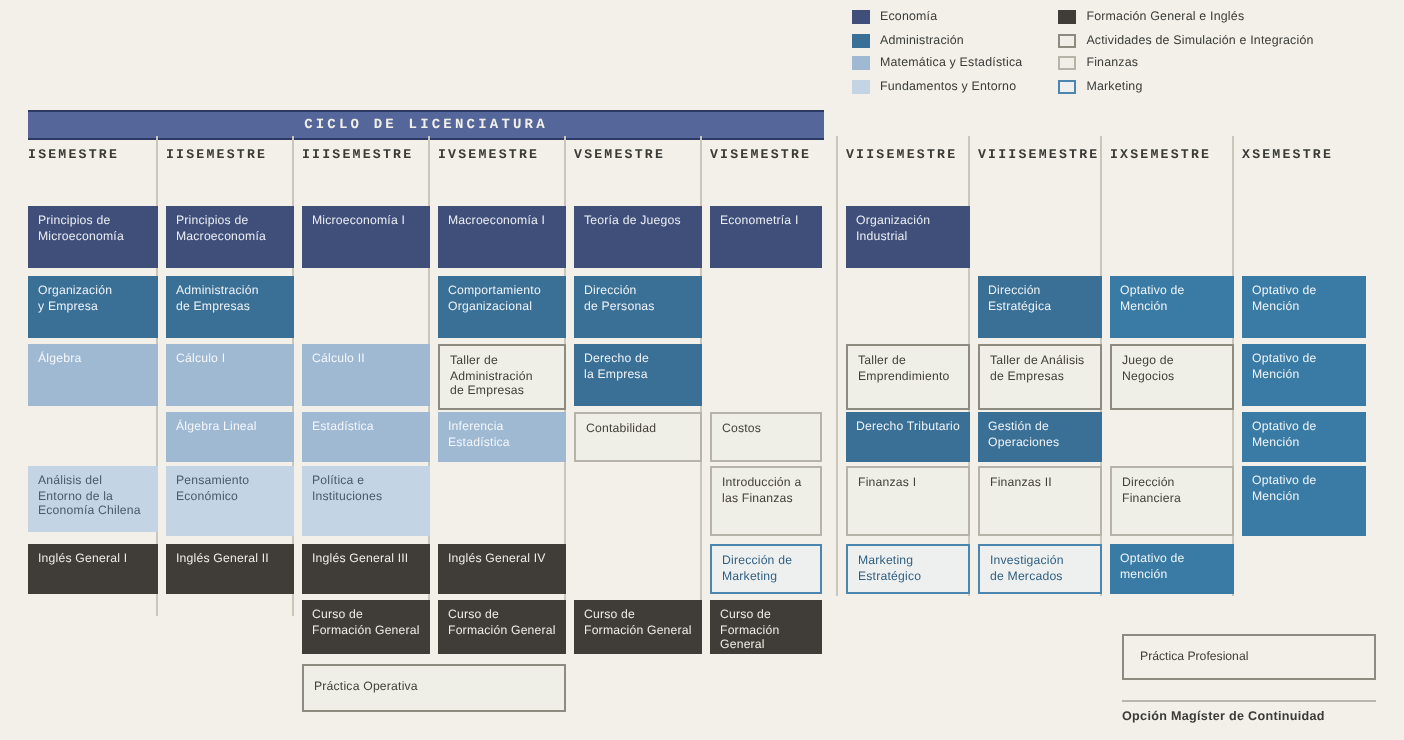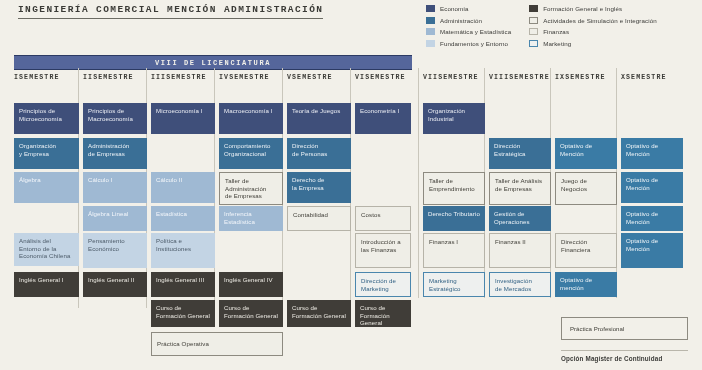--- a/index.html
+++ b/index.html
@@ -81,21 +81,20 @@
     position:absolute;font-size:6.3px;font-weight:700;color:#3b3b38;
     letter-spacing:.15px;white-space:nowrap;
   }
   .magister-rule{position:absolute;height:1px;background:#b9b6ab;}
 </style>
 </head>
 <body>
 
 <div id="root">
 
-  <div class="title">INGENIERÍA COMERCIAL MENCIÓN ADMINISTRACIÓN</div>
 
   <div class="legend">
     <div class="legend-col">
       <div class="legend-item">
         <span class="legend-sw" style="background:#3f4f7a;"></span>
         <span class="legend-lb">Economía</span>
       </div>
       <div class="legend-item">
         <span class="legend-sw" style="background:#3a6f96;"></span>
         <span class="legend-lb">Administración</span>
@@ -122,21 +121,21 @@
         <span class="legend-sw" style="background:#efeee7;border:1px solid #b6b3a8;"></span>
         <span class="legend-lb">Finanzas</span>
       </div>
       <div class="legend-item">
         <span class="legend-sw" style="background:#eef0ef;border:1.2px solid #4a86ad;"></span>
         <span class="legend-lb">Marketing</span>
       </div>
     </div>
   </div>
 
-  <div class="cyclebar" style="left:14px;top:55px;width:398px;">VIII DE LICENCIATURA</div>
+  <div class="cyclebar" style="left:14px;top:55px;width:398px;">CICLO DE LICENCIATURA</div>
 
   <div id="grid">
       <div class="col-sep" style="left: 78px; height: 240px;"></div>
       <div class="col-sep" style="left: 146px; height: 240px;"></div>
       <div class="col-sep" style="left: 214px; height: 240px;"></div>
       <div class="col-sep" style="left: 282px; height: 240px;"></div>
       <div class="col-sep" style="left: 350px; height: 240px;"></div>
       <div class="col-sep" style="left: 418px; height: 230px;"></div>
       <div class="col-sep" style="left: 484px; height: 230px;"></div>
       <div class="col-sep" style="left: 550px; height: 230px;"></div>

